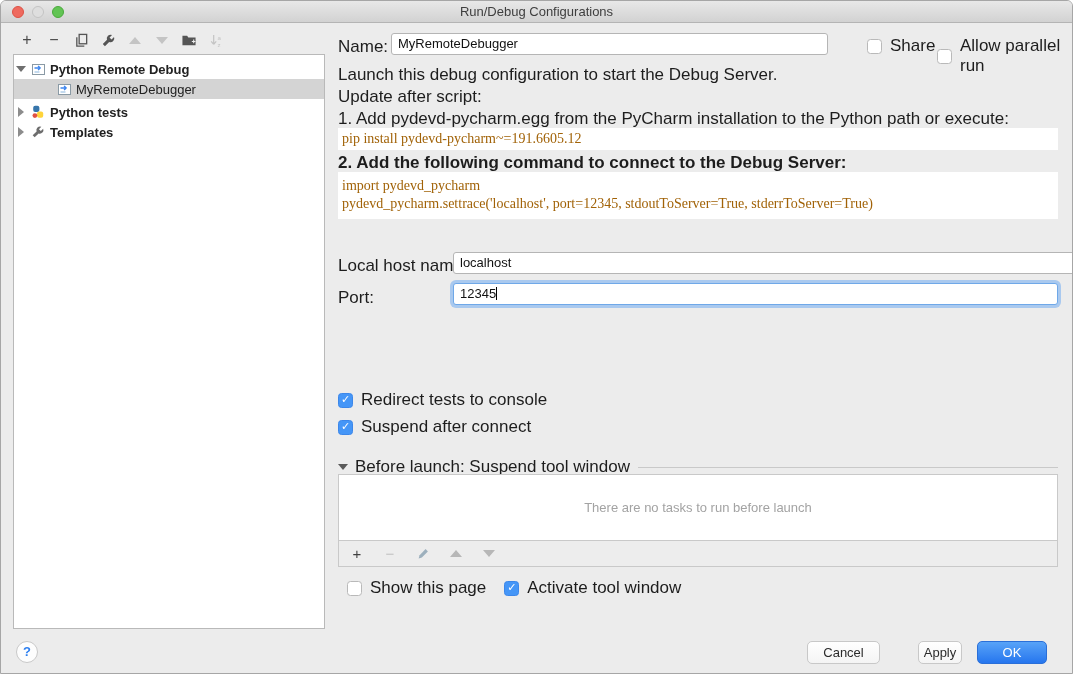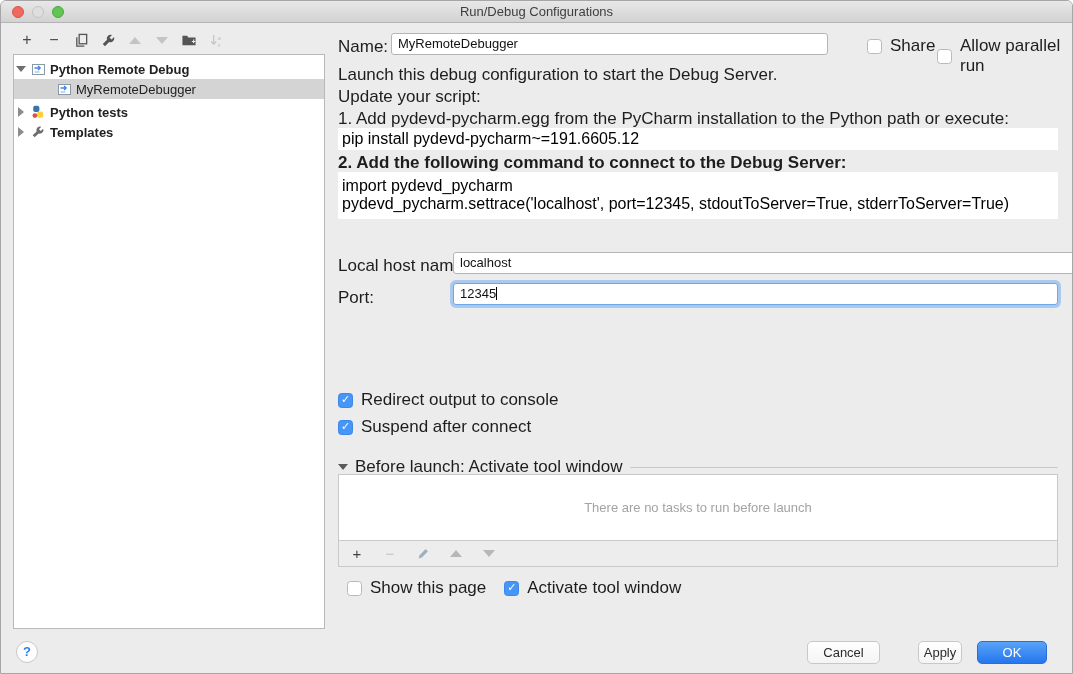--- a/index.html
+++ b/index.html
@@ -44,21 +44,21 @@
   .field { background:#fff; border:1px solid #b5b5b5; border-radius:3px; height:22px; line-height:20px; padding:0 6px; color:#111; }
   .field.focused { border:1px solid #6fa8e8; box-shadow:0 0 0 3px #a9c9ef; }
   .field.disabled { background:#e9e9e9; border-color:#c2c2c2; }
   .caret { display:inline-block; width:1px; height:13px; background:#000; vertical-align:-2px; }
 
   .cb { width:15px; height:15px; border:1px solid #b9b9b9; border-radius:3.5px; background:#fff; flex:none; position:relative; }
   .cb.checked { background:#4596f7; border-color:#3c87ea; }
   .cb.checked::after { content:"✓"; position:absolute; left:2px; top:-1px; color:#fff; font-size:11px; font-weight:700; }
   .cb-row { display:flex; align-items:center; gap:8px; }
 
-  .code { font-family:Liberation Sans, sans-serif; font-size:16px; color:#000000; background:#fff; }
+  .code { font-family:Liberation Serif, serif; font-size:14px; color:#a16207; background:#fff; }
 
   .bl-header { display:flex; align-items:center; }
   .bl-line { flex:1; border-top:1px solid #c9c9c9; margin-left:8px; }
   .bl-arrow { width:0; height:0; border-left:5px solid transparent; border-right:5px solid transparent; border-top:6px solid #5a5a5a; margin-right:7px; }
   .tasks-panel { background:#fff; border:1px solid #c9c9c9; text-align:center; color:#a3a3a3; }
   .strip { background:#ededed; border:1px solid #c9c9c9; border-top:none; display:flex; align-items:center; gap:17px; padding-left:10px; }
   .strip .tbi { font-size:15px; }
 
   
   .help-btn { position:absolute; left:15px; top:640px; width:22px; height:22px; border-radius:50%; background:#fdfdfd; border:1px solid #c9c9c9; color:#2d7ff0; font-weight:700; text-align:center; line-height:20px; }
@@ -176,50 +176,50 @@
         <span class="cb"></span>
         <span class="ui-text">Share</span>
       </div>
       <div class="cb-row abs" style="left:599px; top:3px;">
         <span class="cb"></span>
         <span class="ui-text">Allow parallel run</span>
       </div>
     </div>
 
     <div class="abs ui-text" style="top:64px; left:0;">Launch this debug configuration to start the Debug Server.</div>
-    <div class="abs ui-text" style="top:86px; left:0;">Update your script:</div>
+    <div class="abs ui-text" style="top:86px; left:0;">Update after script:</div>
     <div class="abs ui-text" style="top:108px; left:0;">1. Add pydevd-pycharm.egg from the PyCharm installation to the Python path or execute:</div>
     <div class="abs code" style="top:127px; left:0; width:720px; height:22px; line-height:22px; padding-left:4px;">pip install pydevd-pycharm~=191.6605.12</div>
     <div class="abs ui-text" style="top:152px; left:0;font-weight:bold;">2. Add the following command to connect to the Debug Server:</div>
     <div class="abs code" style="top:171px; left:0; width:720px; height:47px; padding:5px 4px; line-height:18px;">
       <div>import pydevd_pycharm</div>
       <div>pydevd_pycharm.settrace('localhost', port=12345, stdoutToServer=True, stderrToServer=True)</div>
     </div>
 
     <div class="abs" style="top:251px; left:0; right:0; height:24px;">
       <span class="abs ui-text" style="top:4px; left:0;">Local host name:</span>
       <div class="field abs" style="left:115px; top:0; width:726px;">localhost</div>
     </div>
     <div class="abs" style="top:282px; left:0; right:0; height:26px;">
       <span class="abs ui-text" style="top:5px; left:0;">Port:</span>
       <div class="field focused abs" style="left:115px; top:0; width:605px;"><span>12345</span><span class="caret"></span></div>
     </div>
 
     <div class="cb-row abs" style="top:389px; left:0;">
       <span class="cb checked"></span>
-      <span class="ui-text">Redirect output to console</span>
+      <span class="ui-text">Redirect tests to console</span>
     </div>
     <div class="cb-row abs" style="top:416px; left:0;">
       <span class="cb checked"></span>
       <span class="ui-text">Suspend after connect</span>
     </div>
 
     <div class="bl-header abs" style="top:456px; left:0; width:720px;">
       <span class="bl-arrow"></span>
-      <span class="ui-text">Before launch: Activate tool window</span>
+      <span class="ui-text">Before launch: Suspend tool window</span>
       <span class="bl-line"></span>
     </div>
     <div class="tasks-panel abs" style="top:473px; left:0; width:720px; height:67px; line-height:65px;">
       <span>There are no tasks to run before launch</span>
     </div>
     <div class="strip abs" style="top:540px; left:0; width:720px; height:26px;">
       <span class="tbi" style="color:#3f3f3f;">+</span>
       <span class="tbi disabled">−</span>
       <span class="tbi">
         <svg width="13" height="13" viewBox="0 0 16 16" fill="#9db0bd">

